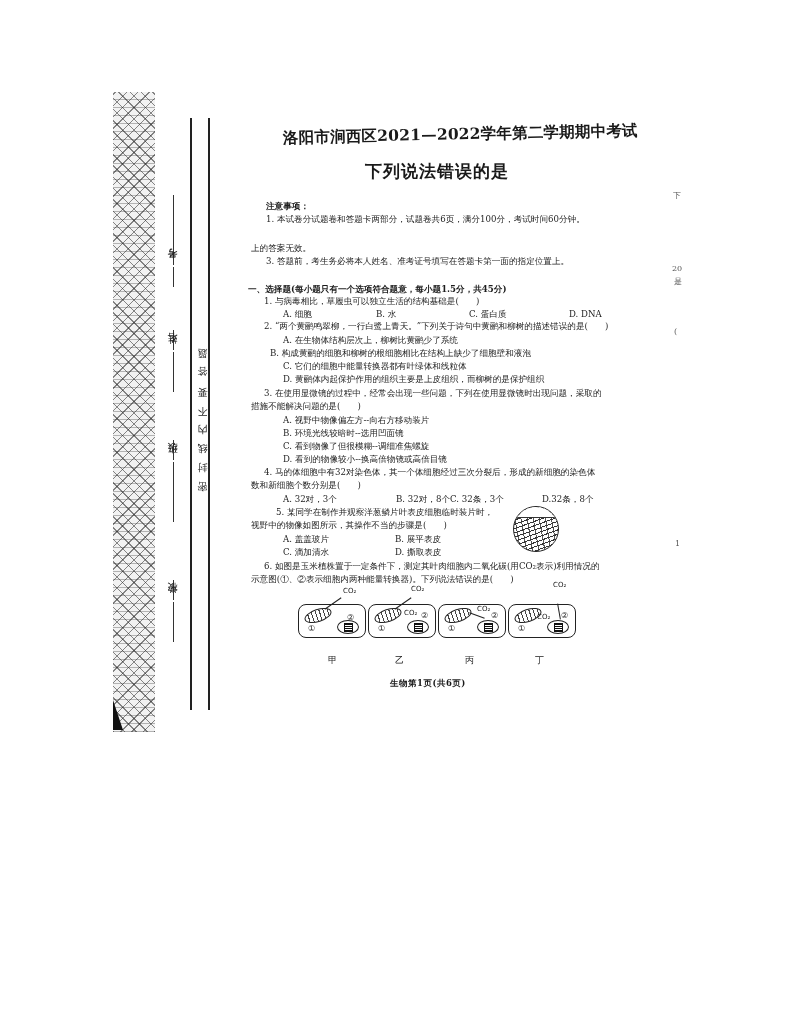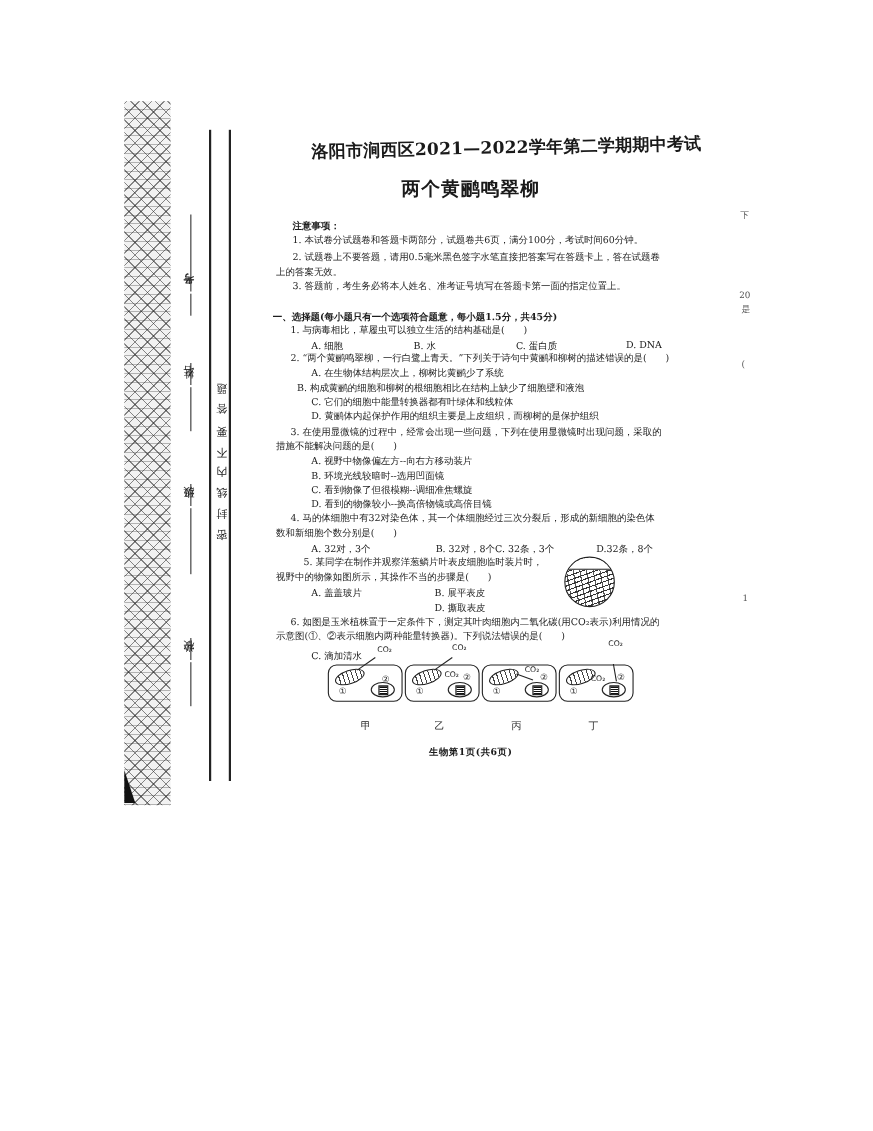--- a/index.html
+++ b/index.html
@@ -75,25 +75,24 @@
     <div class="rule" style="height:60px;"></div>
   </div>
   <div class="vfield" style="left:166px; top:580px;">
     <div class="rule" style="height:20px;"></div>
     <div class="vtext" style="position:static;">学校</div>
     <div class="rule" style="height:40px;"></div>
   </div>
   <div class="seal">密 封 线 内 不 要 答 题</div>
 
   <div class="title1">洛阳市涧西区2021—2022学年第二学期期中考试</div>
-  <div class="title2">两个黄鹂鸣翠柳</div>
+  <div class="title2">下列说法错误的是</div>
 
   <div class="txt b" style="left:266px; top:201px;">注意事项：</div>
   <div class="txt" style="left:266px; top:214px;">1. 本试卷分试题卷和答题卡两部分，试题卷共6页，满分100分，考试时间60分钟。</div>
-  <div class="txt" style="left:266px; top:229px;">2. 试题卷上不要答题，请用0.5毫米黑色签字水笔直接把答案写在答题卡上，答在试题卷</div>
   <div class="txt" style="left:251px; top:243px;">上的答案无效。</div>
   <div class="txt" style="left:266px; top:256px;">3. 答题前，考生务必将本人姓名、准考证号填写在答题卡第一面的指定位置上。</div>
 
   <div class="txt b" style="left:248px; top:284px;">一、选择题(每小题只有一个选项符合题意，每小题1.5分，共45分)</div>
 
   <div class="txt" style="left:264px; top:296px;">1. 与病毒相比，草履虫可以独立生活的结构基础是(　　)</div>
   <div class="opts" style="left:283px; top:309px;">
     <span style="width:93px;">A. 细胞</span>
     <span style="width:93px;">B. 水</span>
     <span style="width:100px;">C. 蛋白质</span>
@@ -122,21 +121,21 @@
     <span>D.32条，8个</span>
   </div>
 
   <div class="txt" style="left:276px; top:507px;">5. 某同学在制作并观察洋葱鳞片叶表皮细胞临时装片时，</div>
   <div class="txt" style="left:251px; top:520px;">视野中的物像如图所示，其操作不当的步骤是(　　)</div>
   <div class="opts" style="left:283px; top:534px;">
     <span style="width:112px;">A. 盖盖玻片</span>
     <span>B. 展平表皮</span>
   </div>
   <div class="opts" style="left:283px; top:547px;">
-    <span style="width:112px;margin-top:44px;">C. 滴加清水</span>
+    <span style="width:112px;">C. 滴加清水</span>
     <span>D. 撕取表皮</span>
   </div>
   <div class="micro"></div>
 
   <div class="txt" style="left:264px; top:561px;">6. 如图是玉米植株置于一定条件下，测定其叶肉细胞内二氧化碳(用CO₂表示)利用情况的</div>
   <div class="txt" style="left:251px; top:574px;">示意图(①、②表示细胞内两种能量转换器)。下列说法错误的是(　　)</div>
 
   <div class="diagram">
 
     <div class="cell">

